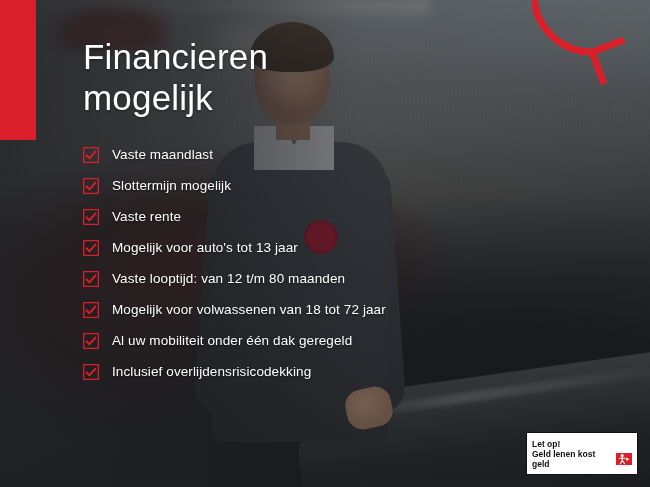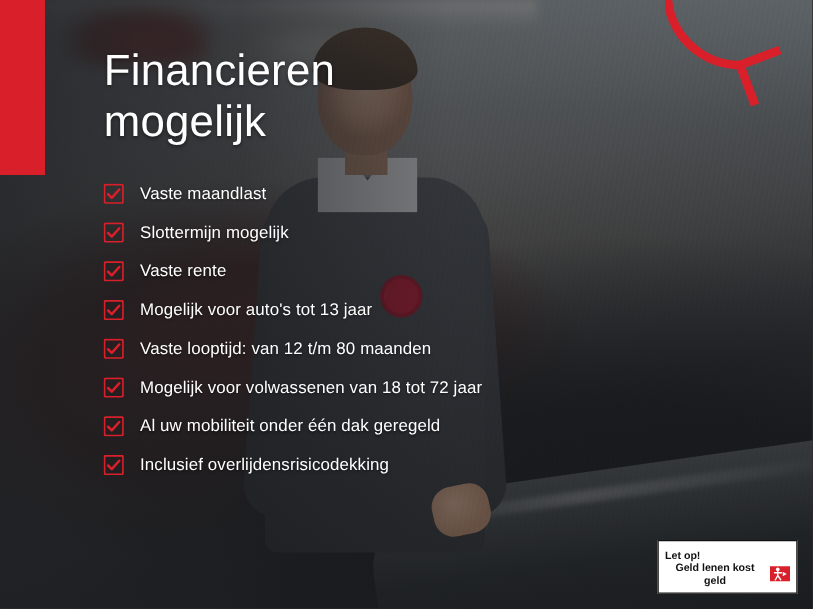--- a/index.html
+++ b/index.html
@@ -231,21 +231,20 @@
     display: flex;
     align-items: center;
     justify-content: space-between;
     gap: 4px;
   }
   .warning-line2 {
     color: #111;
     font-size: 8.5px;
     font-weight: bold;
     line-height: 10px;
-    text-align: center;
   }
   .warning-mark {
     flex: 0 0 auto;
     width: 16px;
     height: 12px;
     background: #d9202a;
     display: flex;
     align-items: center;
     justify-content: center;
   }

